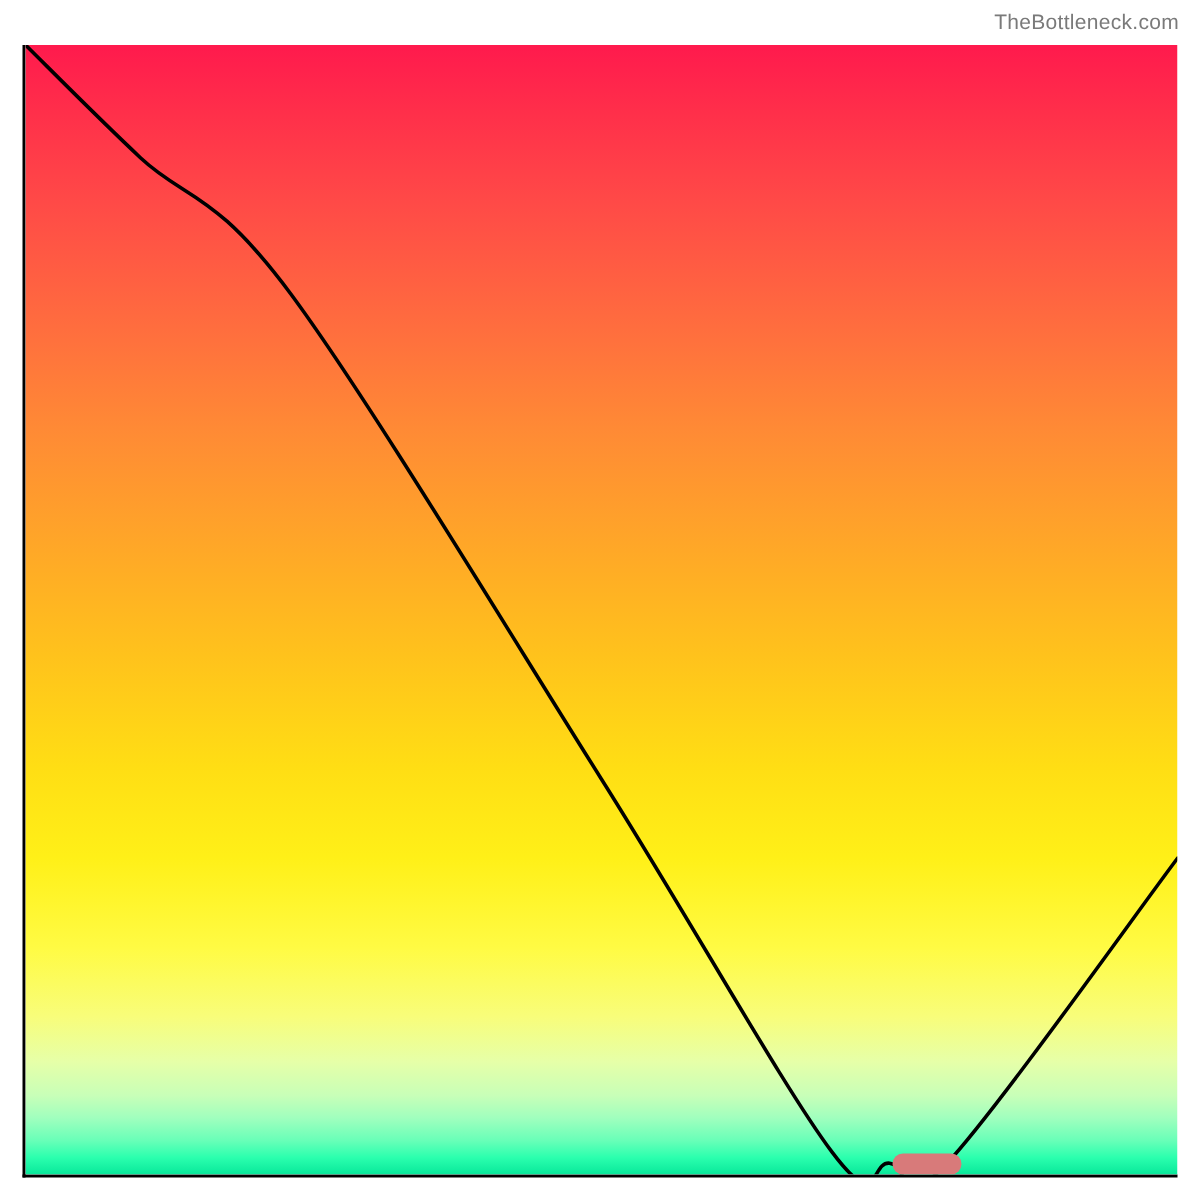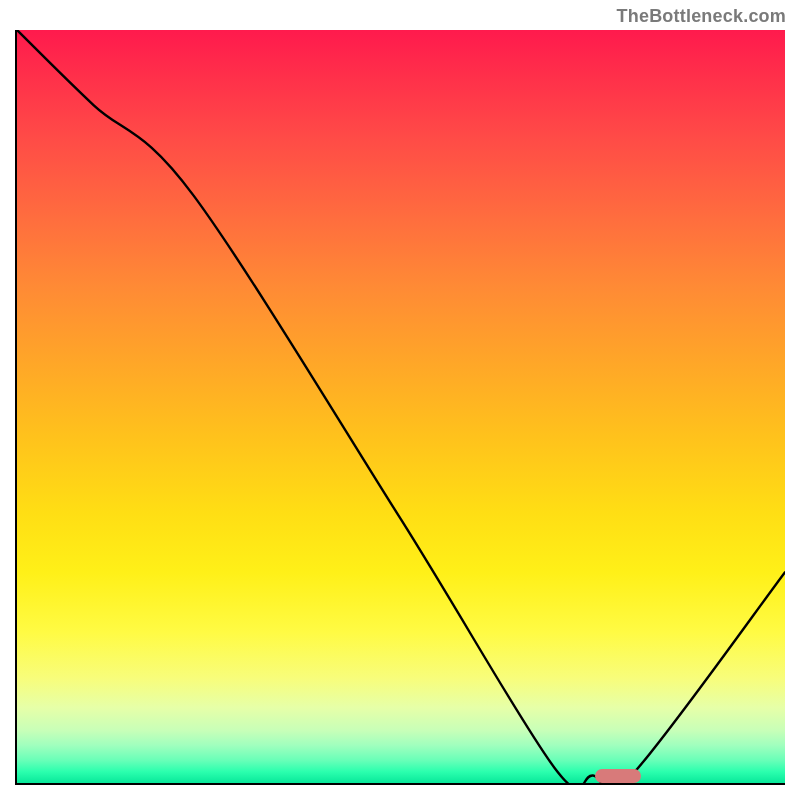--- a/index.html
+++ b/index.html
@@ -12,22 +12,22 @@
   }
   .container {
     position: relative;
     width: 800px;
     height: 800px;
   }
   .watermark {
     position: absolute;
     top: 6px;
     right: 14px;
-    font-size: 18px;
-    font-weight: 700;
+    font-size: 14px;
+    font-weight: 400;
     color: #7a7a7a;
     letter-spacing: 0.2px;
   }
   .plot-frame {
     position: absolute;
     left: 15px;
     top: 30px;
     width: 770px;
     height: 755px;
     border-left: 2px solid #000;

